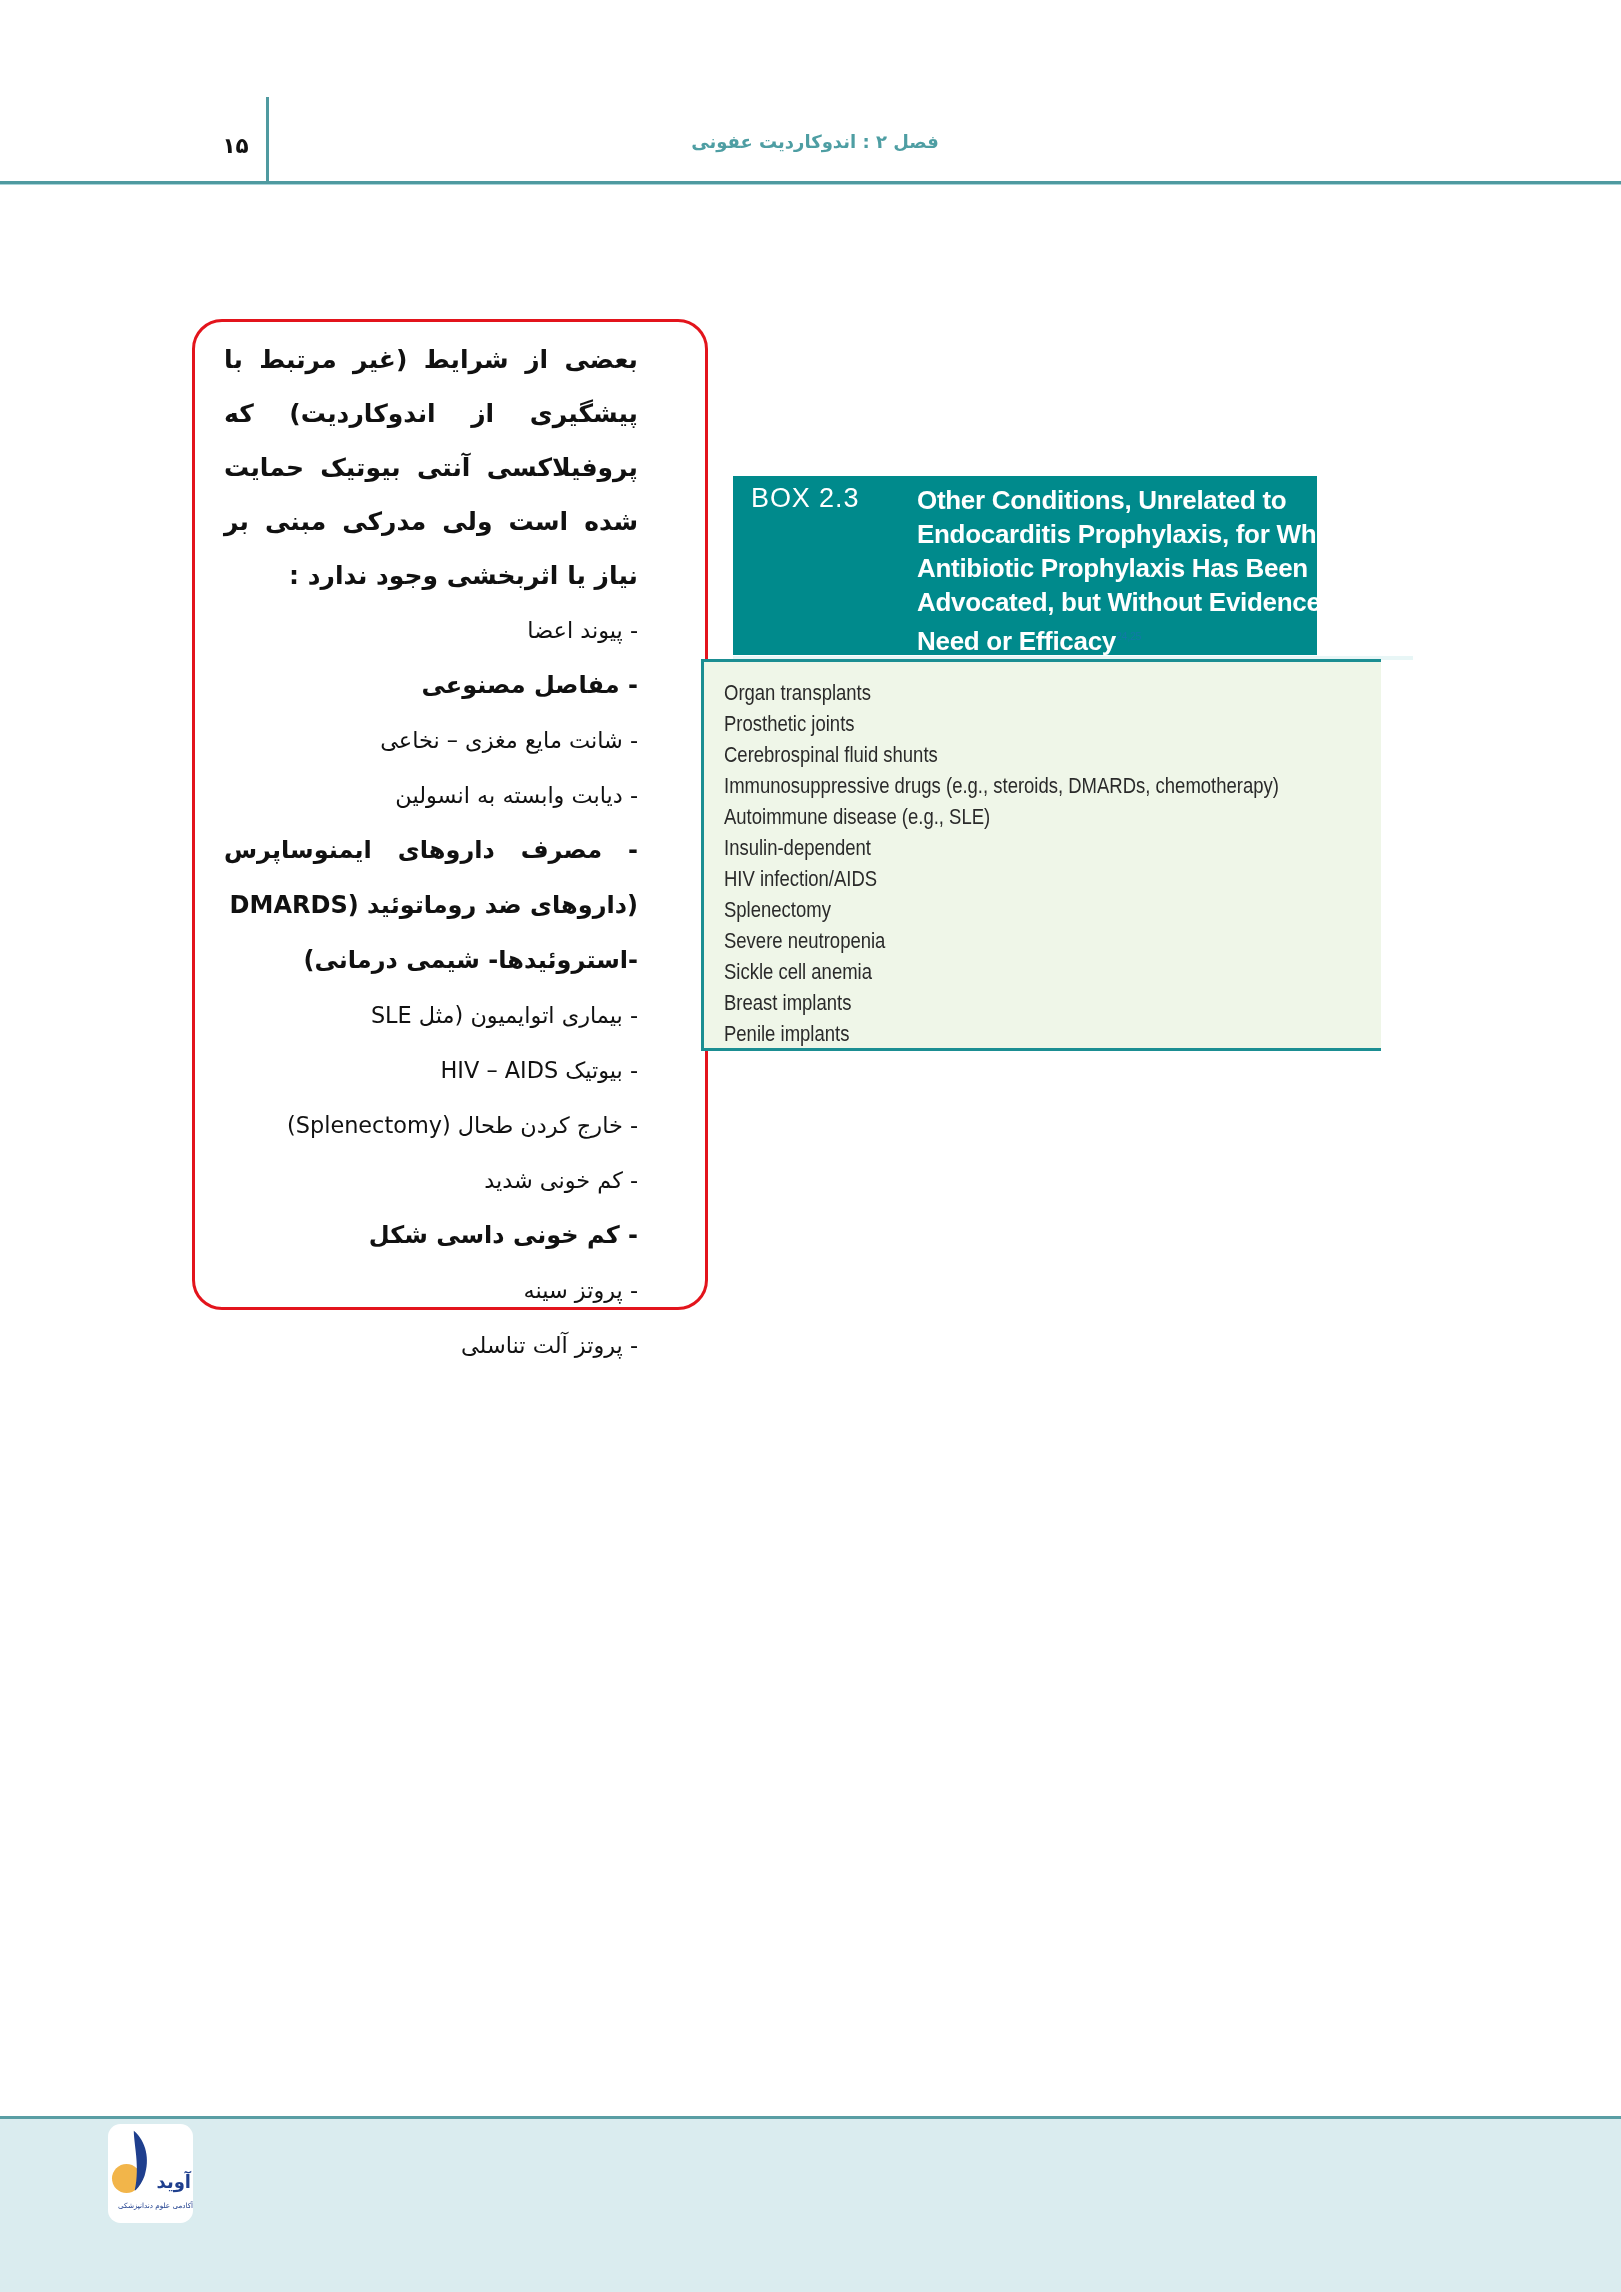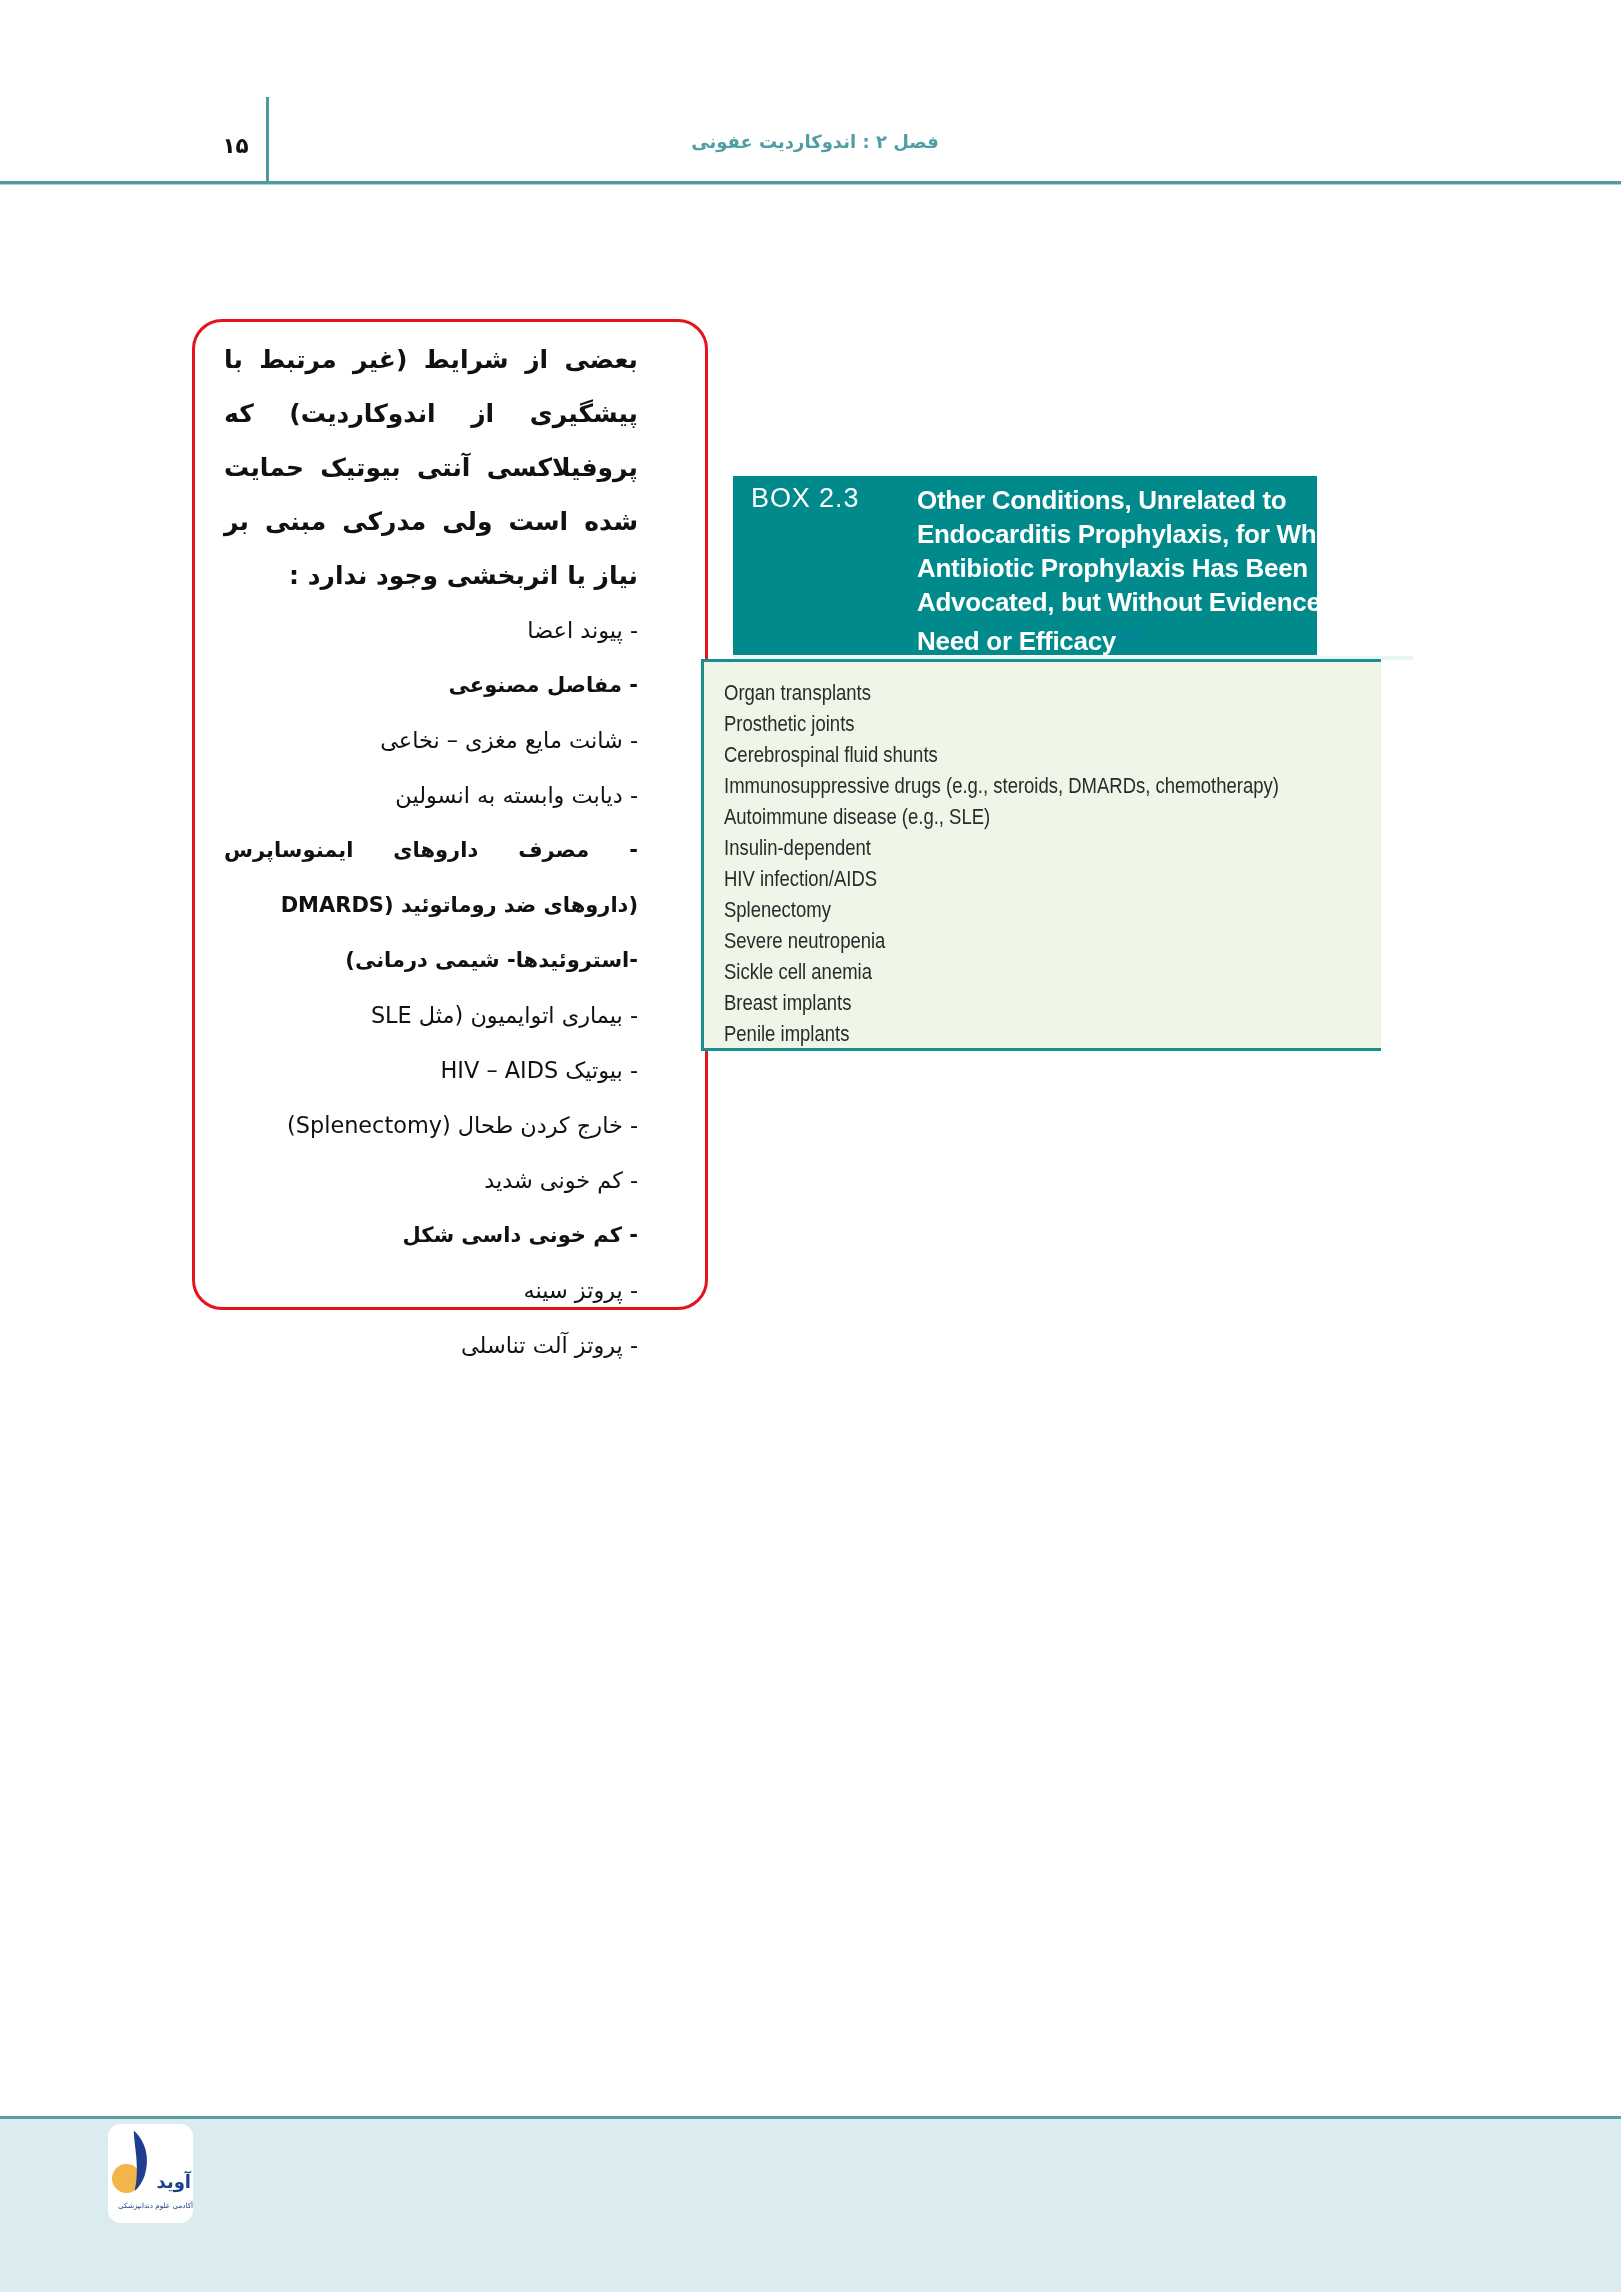--- a/index.html
+++ b/index.html
@@ -25,21 +25,21 @@
     position: absolute; left: 192px; top: 319px; width: 516px; height: 991px;
     border: 3.6px solid #e3141c; border-radius: 30px; box-sizing: border-box;
   }
   .fa-content {
     position: absolute; left: 224px; top: 333px; width: 414px;
     direction: rtl; text-align: right; color: #111;
     font-family: "DejaVu Sans", sans-serif;
   }
   .fa-intro { font-weight: bold; font-size: 25px; line-height: 54px; text-align: justify; text-align-last: right; }
   .fa-item { font-size: 22.4px; line-height: 55px; white-space: nowrap; }
-  .fa-item.bold { font-weight: bold; font-size: 21px; }
+  .fa-item.bold { font-weight: bold; font-size: 24px; }
   .fa-item.wrap { white-space: normal; text-align: justify; text-align-last: right; }
 
   
   .box-header {
     position: absolute; left: 733px; top: 476px; width: 584px; height: 179px;
     background: #008a8c; color: #fff;
   }
   .box-label {
     position: absolute; left: 18px; top: 7.2px; font-family: "Liberation Sans", sans-serif;
     font-size: 27px; letter-spacing: 0.9px; color: #ffffff;
@@ -102,21 +102,21 @@
   <div class="fa-item">- بیوتیک HIV – AIDS</div>
   <div class="fa-item">- خارج کردن طحال (Splenectomy)</div>
   <div class="fa-item">- کم خونی شدید</div>
   <div class="fa-item bold">- کم خونی داسی شکل</div>
   <div class="fa-item">- پروتز سینه</div>
   <div class="fa-item">- پروتز آلت تناسلی</div>
 </div>
 
 <div class="box-header">
   <div class="box-label">BOX 2.3</div>
-  <div class="box-title"><span>Other Conditions, Unrelated to Endocarditis Prophylaxis, for Which Antibiotic Prophylaxis Has Been Advocated, but Without Evidence for Need or Efficacy</span><span class="box-sup">45,65</span></div>
+  <div class="box-title"><span>Other Conditions, Unrelated to Endocarditis Prophylaxis, for Which Antibiotic Prophylaxis Has Been Advocated, but Without Evidence for Need or Efficacy</span><span class="box-sup">24,25</span></div>
 </div>
 <div class="box-gap"></div>
 <div class="box-body">
   <ul class="box-list">
     <li>Organ transplants</li>
     <li>Prosthetic joints</li>
     <li>Cerebrospinal fluid shunts</li>
     <li>Immunosuppressive drugs (e.g., steroids, DMARDs, chemotherapy)</li>
     <li>Autoimmune disease (e.g., SLE)</li>
     <li>Insulin-dependent</li>

